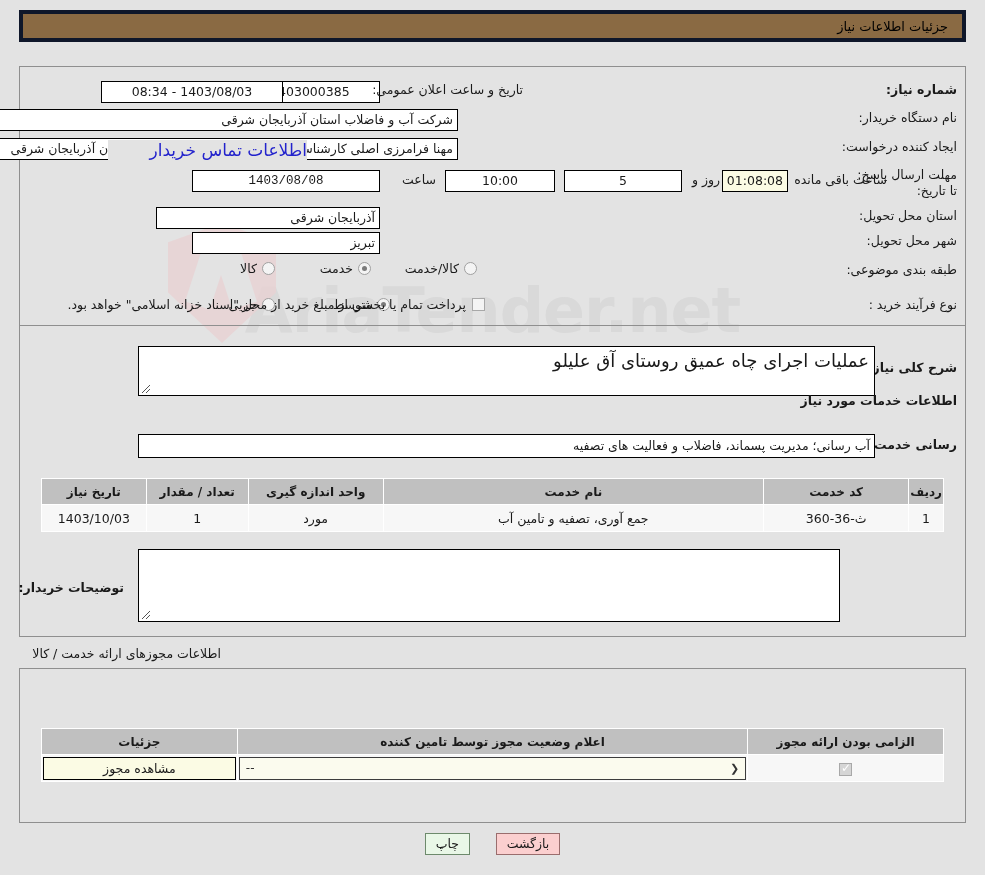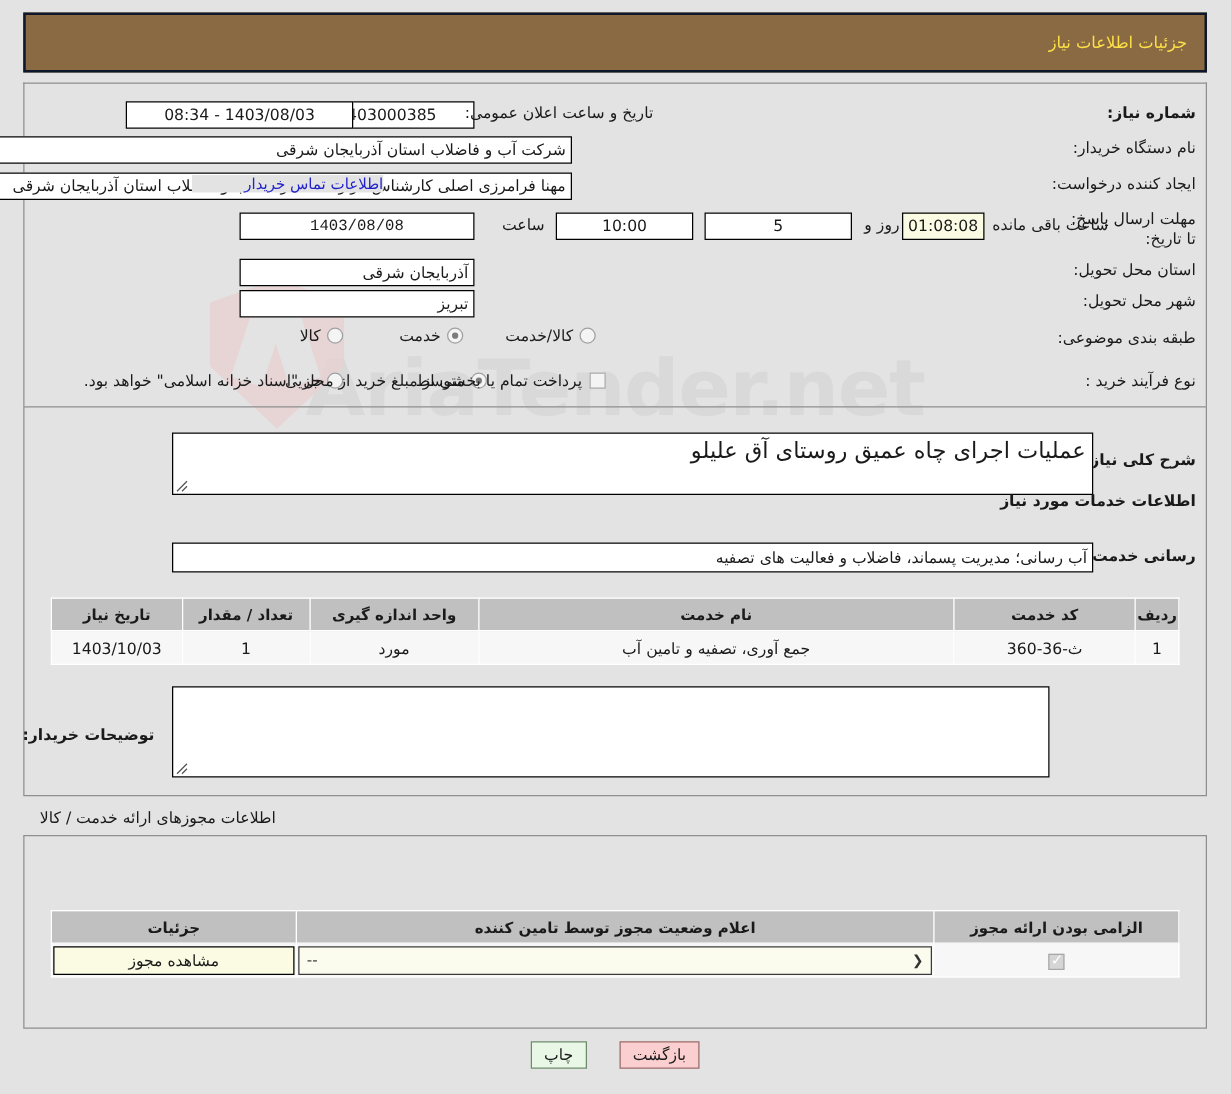--- a/index.html
+++ b/index.html
@@ -58,24 +58,24 @@
     left: 54px; top: 22px;
     width: 26px; height: 62px;
     background: #e3e3e3;
     transform: rotate(-18deg);
   }
 
   
   .header-bar {
     position: absolute;
     top: 10px; left: 19px; right: 19px;
-    height: 48px;
+    height: 32px;
     background: #8a6a43;
-    border: 2px solid #0f172a;
-    color: #fde047;
+    border: 4px solid #0f172a;
+    color: #000000;
     display: flex;
     align-items: center;
     padding: 0 14px;
     font-size: 13px;
     z-index: 3;
   }
 
   
   .panel {
     position: absolute;
@@ -108,21 +108,21 @@
     font-family: "DejaVu Sans", "Liberation Sans", sans-serif;
     color: #1a1a1a;
     overflow: hidden;
     text-overflow: clip;
     display: block;
   }
   .inp.ctr { text-align: center; }
   .inp.rt  { text-align: right; }
   .inp.cream { background: #fbfbe4; }
 
-  .link-blue { color: #2222cc; font-size: 12px; margin-left: 40px; }
+  .link-blue { color: #2222cc; font-size: 17px; margin-left: 40px; }
 
   
   .radio {
     display: inline-block;
     width: 13px; height: 13px;
     border-radius: 50%;
     border: 1px solid #a0a0a0;
     background: #f4f4f4;
     vertical-align: middle;
     position: relative;
@@ -295,21 +295,21 @@
     <span class="lbl">روز و</span>
   </div>
   <div class="inp ctr cream" style="position:absolute; top:170px; right:197px; width:66px; z-index:4;">01:08:08</div>
   <div class="frow" style="top:172px; right:98px;">
     <span class="lbl">ساعت باقی مانده</span>
   </div>
 
   <div class="frow" style="top:208px; right:28px;">
     <span class="lbl">استان محل تحویل:</span>
   </div>
-  <div class="inp rt" style="position:absolute; top:207px; right:605px; width:188px; z-index:4;">آذربایجان شرقی</div>
+  <div class="inp rt" style="position:absolute; top:207px; right:605px; width:224px; z-index:4;">آذربایجان شرقی</div>
 
   <div class="frow" style="top:233px; right:28px;">
     <span class="lbl">شهر محل تحویل:</span>
   </div>
   <div class="inp rt" style="position:absolute; top:232px; right:605px; width:188px; z-index:4;">تبریز</div>
 
   <div class="frow" style="top:262px; right:28px;">
     <span class="lbl">طبقه بندی موضوعی:</span>
   </div>
   <div class="frow" style="top:261px; right:710px; gap:0;">

